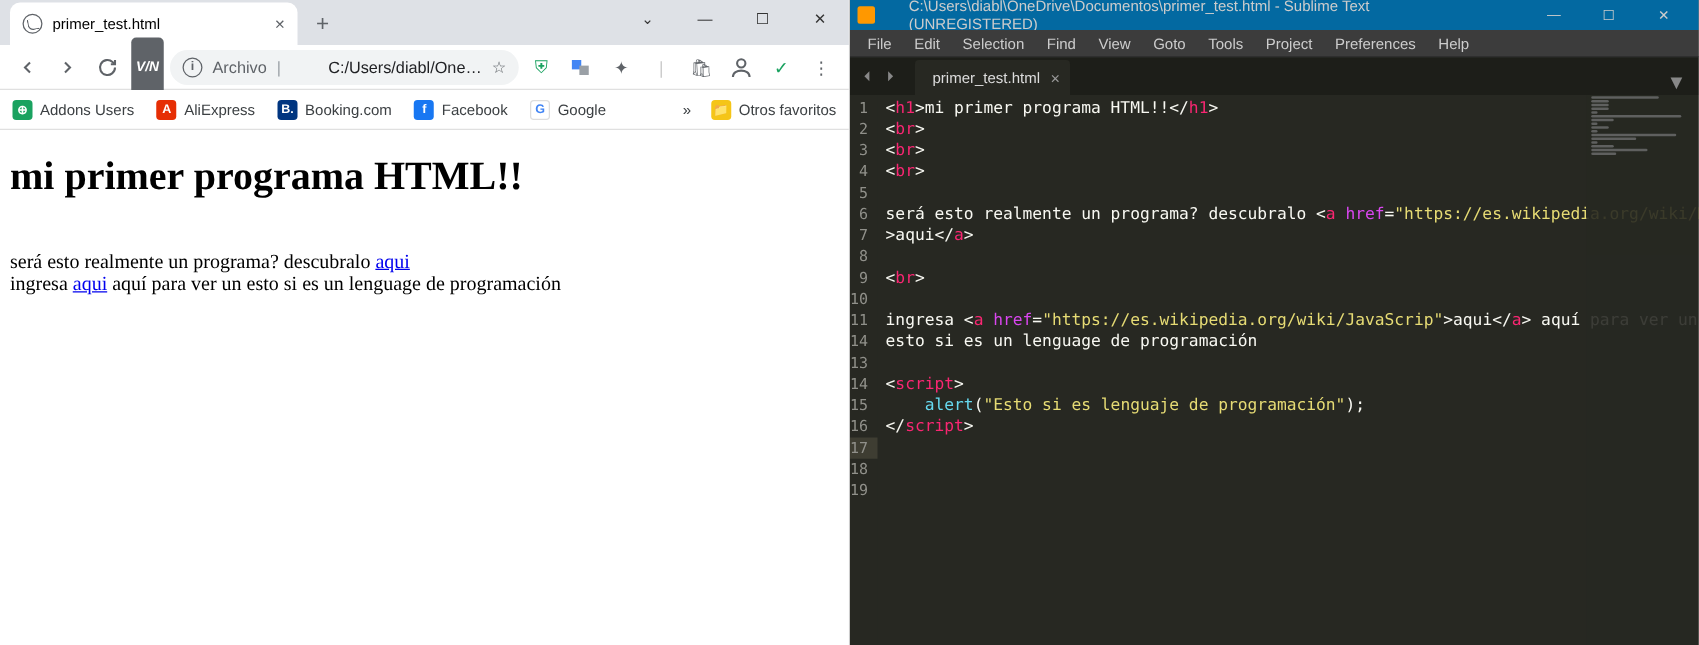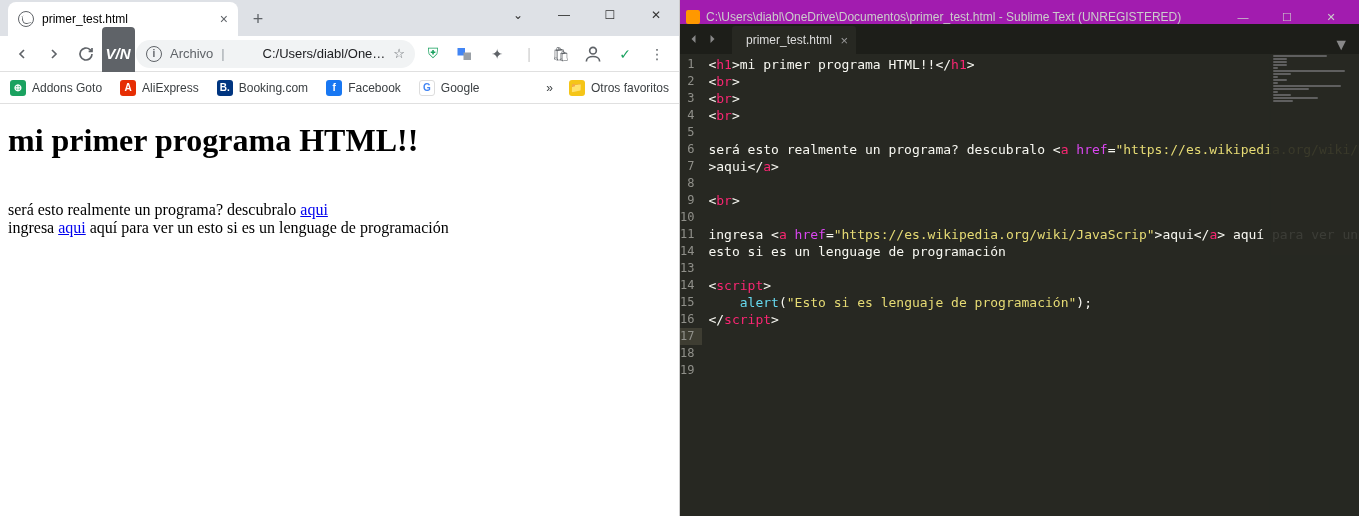--- a/index.html
+++ b/index.html
@@ -81,21 +81,21 @@
     }
     .nav-btn {
       width: 28px; height: 28px;
       display: flex; align-items: center; justify-content: center;
       color: #5f6368;
       border-radius: 50%;
       cursor: pointer;
     }
     .ext-badge {
       background: #5f6368; color: #fff;
-      font-size: 15px; font-weight: bold;
+      font-size: 11px; font-weight: bold;
       padding: 18px 4px; border-radius: 4px;
       font-style: italic;
     }
     .addrbar {
       flex: 1;
       height: 28px;
       background: #f1f3f4;
       border-radius: 14px;
       display: flex;
       align-items: center;
@@ -137,26 +137,27 @@
     .sublime-window {
       width: 679px;
       height: 516px;
       background: #272822;
       display: flex;
       flex-direction: column;
       font-family: "Segoe UI", Arial, sans-serif;
     }
     .st-titlebar {
       height: 24px;
-      background: #a21caf;
-      display: flex;
-      align-items: flex-end;
+      background: #0369a1;
+      display: flex;
+      align-items: center;
       padding: 0 6px;
       color: #ccc;
       font-size: 12px;
+      gap: 21px;
     }
     .st-logo { width:14px; height:14px; background:#ff9800; border-radius:2px; margin-right:6px;}
     .st-wincontrols { margin-left:auto; display:flex;}
     .st-wincontrols div { width:44px; text-align:center; color:#ccc; cursor:pointer; font-size:11px;}
     .st-menubar {
       height: 22px;
       background: #3c3c3c;
       display: flex;
       align-items: center;
       padding: 0 6px;
@@ -292,21 +293,21 @@
           <path d="M4 21c0-4 4-6 8-6s8 2 8 6"></path>
         </svg>
       </div>
     <div class="toolbar-icon" style="color:#1aa260">✓</div>
     <div class="toolbar-icon" style="color:#5f6368">⋮</div>
   </div>
 
   <div class="bookmarks-bar">
     <div class="bm">
         <span class="ico" style="background:#1aa260">⊕</span>
-        <span>Addons Goto</span>
+        <span>Addons Users</span>
       </div>
     <div class="bm">
         <span class="ico" style="background:#e62e04">A</span>
         <span>AliExpress</span>
       </div>
     <div class="bm">
         <span class="ico" style="background:#003580">B.</span>
         <span>Booking.com</span>
       </div>
     <div class="bm">
@@ -339,20 +340,32 @@
   <div class="st-titlebar">
     <span class="st-logo"></span>
     <span>C:\Users\diabl\OneDrive\Documentos\primer_test.html - Sublime Text (UNREGISTERED)</span>
     <div class="st-wincontrols">
       <div>—</div>
       <div>☐</div>
       <div>✕</div>
     </div>
   </div>
 
+  <div class="st-menubar">
+    <span>File</span>
+    <span>Edit</span>
+    <span>Selection</span>
+    <span>Find</span>
+    <span>View</span>
+    <span>Goto</span>
+    <span>Tools</span>
+    <span>Project</span>
+    <span>Preferences</span>
+    <span>Help</span>
+  </div>
 
   <div class="st-tabbar">
     <div class="st-navarrows">
       <div>
           <svg width="12" height="12" viewBox="0 0 24 24" fill="#888">
             <path d="M15 4l-8 8 8 8z"></path>
           </svg>
         </div>
       <div>
           <svg width="12" height="12" viewBox="0 0 24 24" fill="#888">

